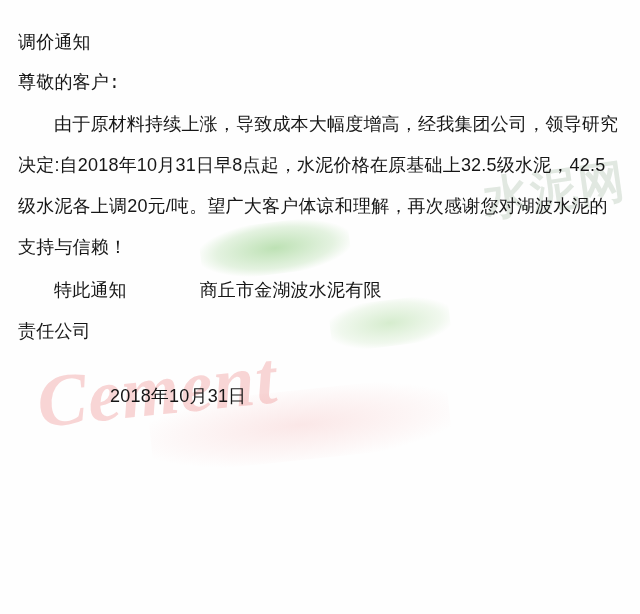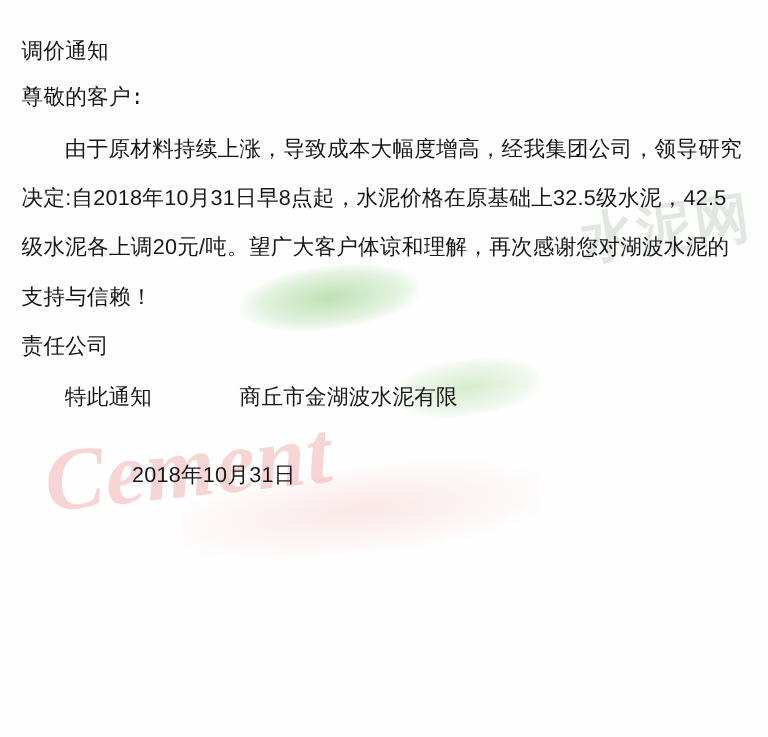--- a/index.html
+++ b/index.html
@@ -121,18 +121,18 @@
   <div class="watermark wm-green-blob"></div>
   <div class="watermark wm-green-blob2"></div>
   <div class="watermark wm-pink-blob"></div>
   <div class="watermark wm-cn">水泥网</div>
   <div class="watermark wm-cement">Cement</div>
 
   <div class="doc">
     <div class="line title">调价通知</div>
     <div class="line salutation">尊敬的客户:</div>
     <div class="line body-block indent">由于原材料持续上涨，导致成本大幅度增高，经我集团公司，领导研究决定:自2018年10月31日早8点起，水泥价格在原基础上32.5级水泥，42.5级水泥各上调20元/吨。望广大客户体谅和理解，再次感谢您对湖波水泥的支持与信赖！</div>
+    <div class="line closing-row indent sign-line"><span>特此通知</span><span>　　　　</span><span>商丘市金湖波水泥有限</span></div>
     <div class="line">责任公司</div>
-    <div class="line closing-row indent sign-line"><span>特此通知</span><span>　　　　</span><span>商丘市金湖波水泥有限</span></div>
     <div class="line date-line">2018年10月31日</div>
   </div>
 
 </div>
 
 </body></html>

